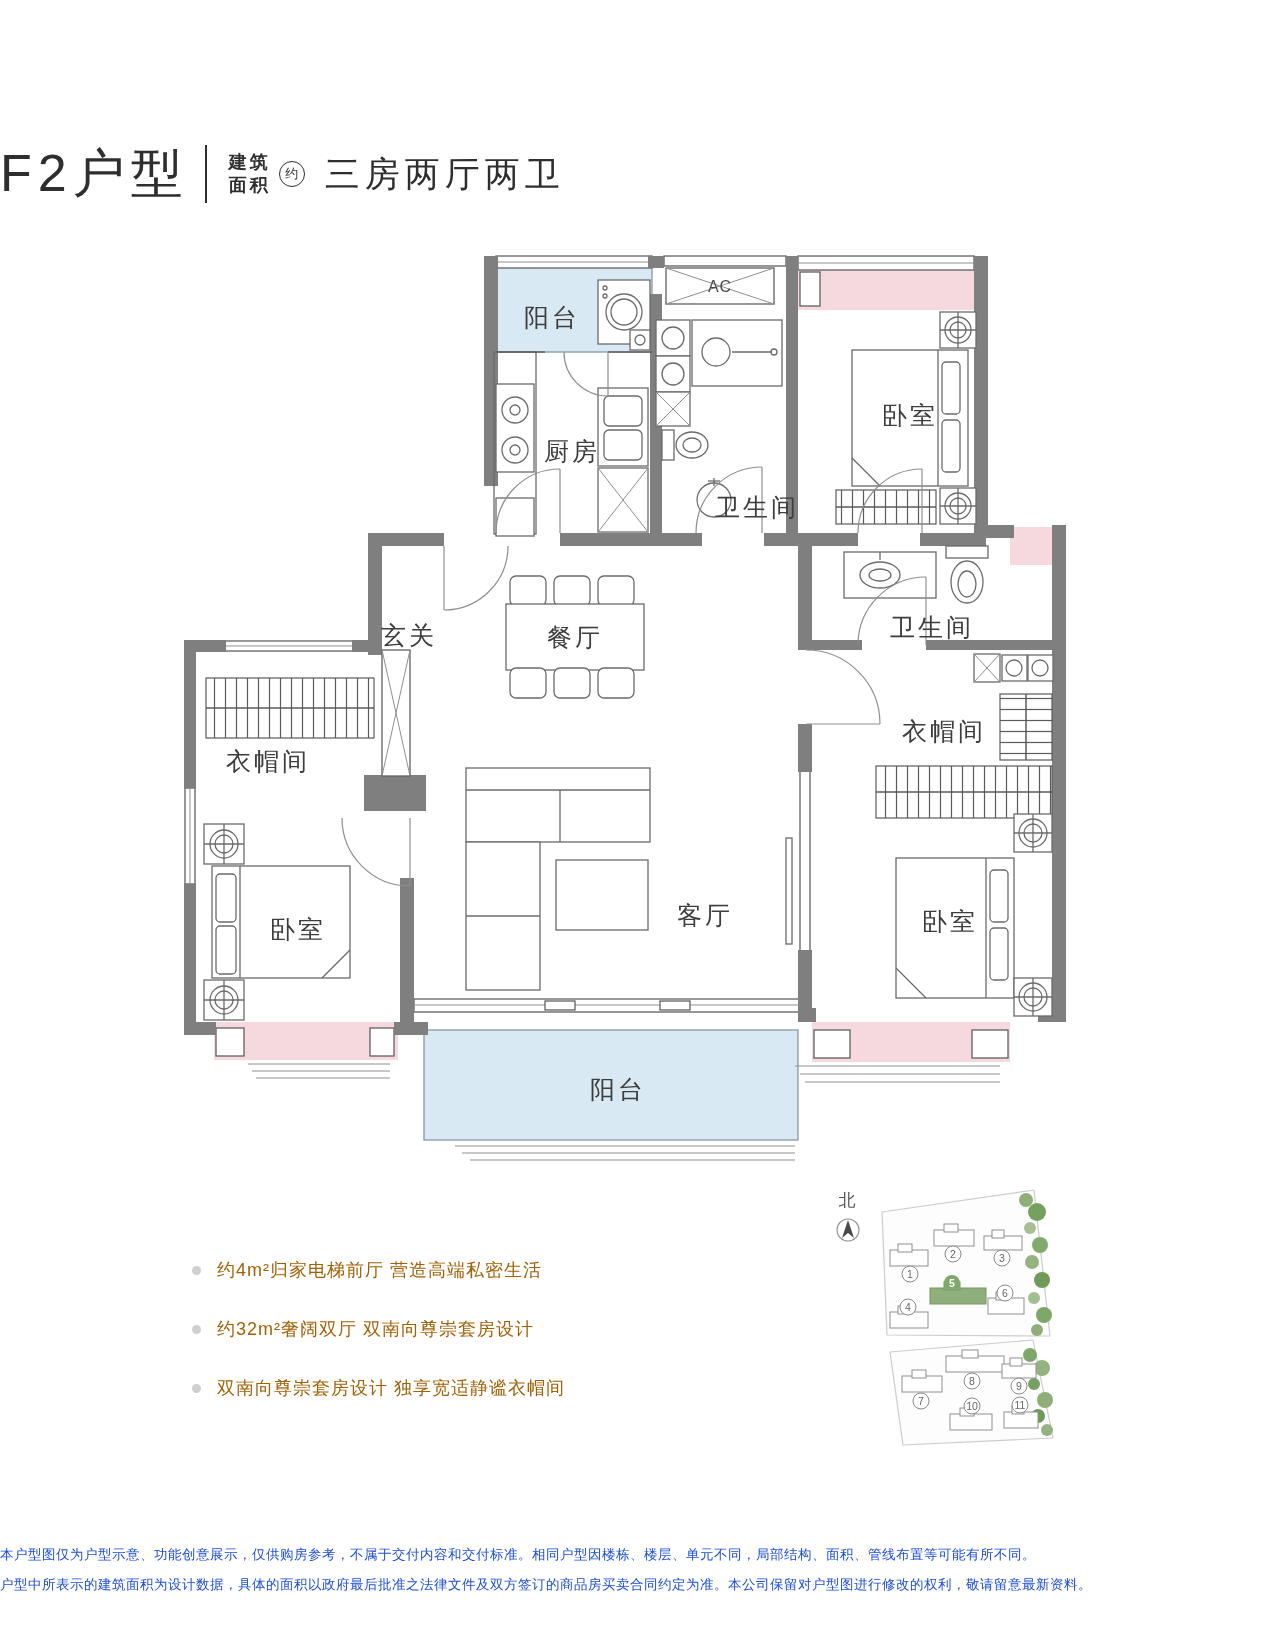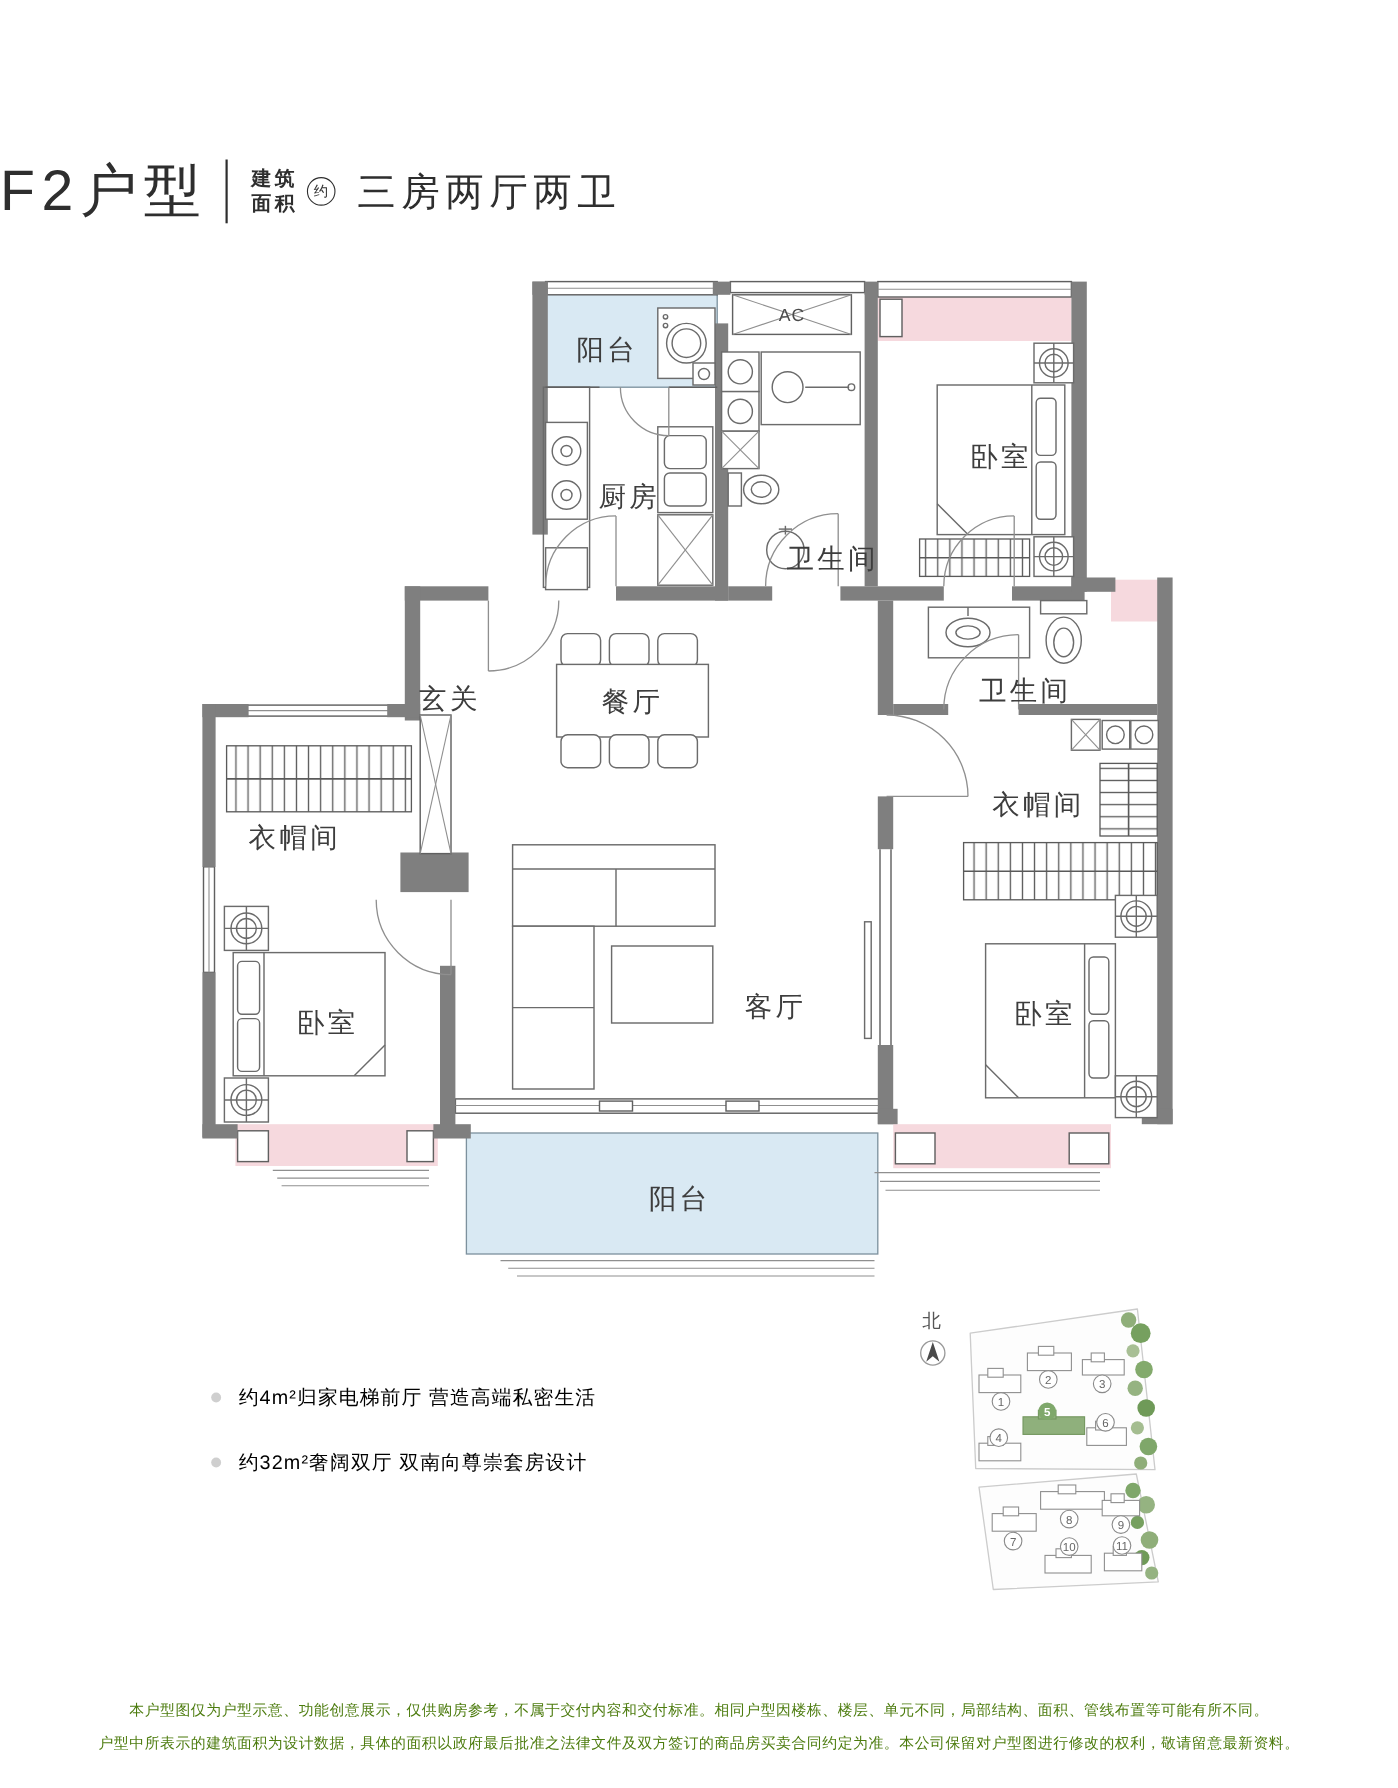--- a/index.html
+++ b/index.html
@@ -36,26 +36,26 @@
   .mapline{stroke:#cccccc;stroke-width:1.2;fill:#fdfdfd;}
   .bldg{stroke:#8f8f8f;stroke-width:1;fill:#ffffff;}
   .bldg-hl{stroke:#74975f;stroke-width:1;fill:#8fb07c;}
   .badge{stroke:#8a8a8a;stroke-width:1;fill:#ffffff;}
   .badgetext{font-size:10.5px;fill:#666;text-anchor:middle;}
   .badgetext-hl{font-size:10.5px;fill:#ffffff;text-anchor:middle;font-weight:bold;}
   .northtext{font-size:17px;fill:#555;text-anchor:middle;}
 
   
   .features{position:absolute;left:192px;top:1258px;display:flex;flex-direction:column;gap:35px;}
-  .feature{display:flex;align-items:center;font-size:18px;color:#000000;letter-spacing:1px;}
+  .feature{display:flex;align-items:center;font-size:18px;color:#a16207;letter-spacing:1px;}
   .feature .dot{width:9px;height:9px;border-radius:50%;background:#cfcfcf;margin-right:16px;flex:none;}
 
   
-  .disclaimer{position:absolute;top:1540px;left:0;right:0;text-align:center;
-              font-size:13.5px;color:#4d7c0f;line-height:30px;letter-spacing:.5px;}
+  .disclaimer{position:absolute;top:1540px;left:0;right:0;text-align:left;
+              font-size:13.5px;color:#1d4ed8;line-height:30px;letter-spacing:.5px;}
 </style>
 </head>
 <body>
 
 <div class="header">
   <span class="unit-name">F2户型</span>
   <span class="hdr-divider"></span>
   <span class="area-label">
     <span>建筑</span><br>
     <span>面积</span>
@@ -450,18 +450,22 @@
 
 <div class="features">
   <div class="feature">
     <span class="dot"></span>
     <span>约4m²归家电梯前厅 营造高端私密生活</span>
   </div>
   <div class="feature">
     <span class="dot"></span>
     <span>约32m²奢阔双厅 双南向尊崇套房设计</span>
   </div>
+  <div class="feature">
+    <span class="dot"></span>
+    <span>双南向尊崇套房设计 独享宽适静谧衣帽间</span>
+  </div>
 </div>
 
 <div class="disclaimer">
   <div>本户型图仅为户型示意、功能创意展示，仅供购房参考，不属于交付内容和交付标准。相同户型因楼栋、楼层、单元不同，局部结构、面积、管线布置等可能有所不同。</div>
   <div>户型中所表示的建筑面积为设计数据，具体的面积以政府最后批准之法律文件及双方签订的商品房买卖合同约定为准。本公司保留对户型图进行修改的权利，敬请留意最新资料。</div>
 </div>
 
 </body></html>

